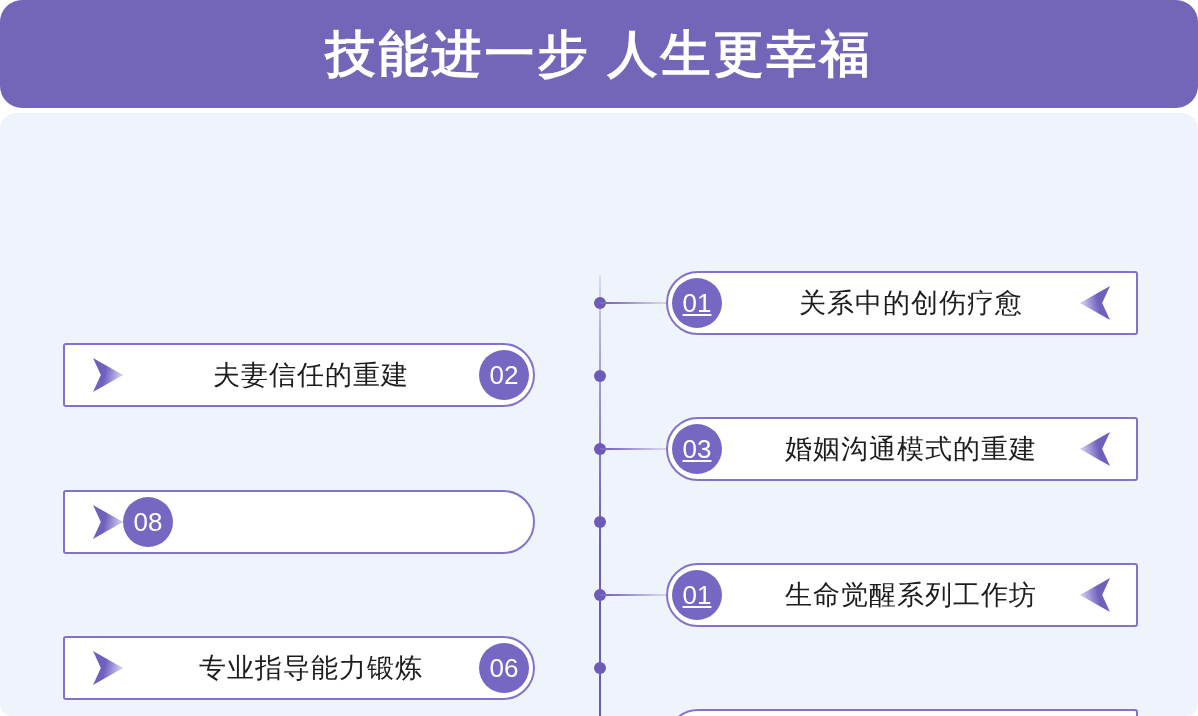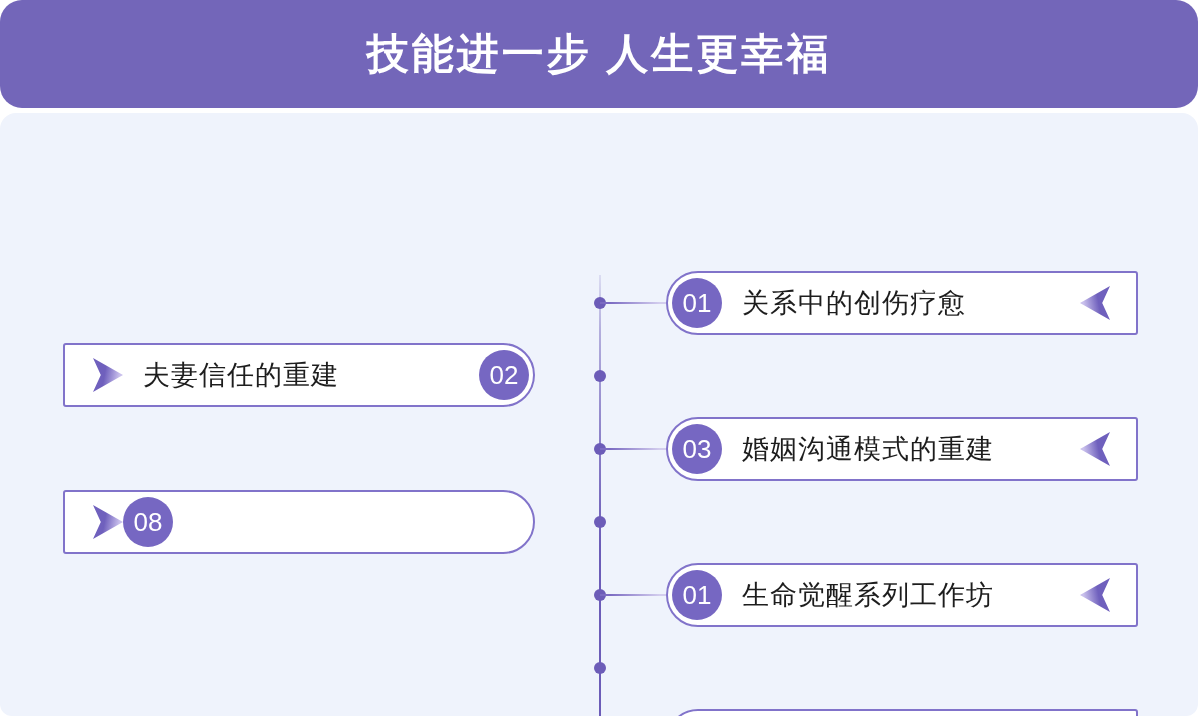--- a/index.html
+++ b/index.html
@@ -21,21 +21,21 @@
     left: 0; top: 0;
     width: 1198px; height: 108px;
     background: #7366b9;
     border-radius: 22px;
     display: flex;
     align-items: center;
     justify-content: center;
   }
   .title {
     color: #ffffff;
-    font-size: 42px;
+    font-size: 50px;
     font-weight: bold;
     letter-spacing: 3px;
     white-space: pre;
   }
   
   .board {
     position: absolute;
     left: 0; top: 113px;
     width: 1198px; height: 603px;
     background: #eff3fc;
@@ -95,24 +95,25 @@
     width: 50px; height: 50px;
     border-radius: 50%;
     background: #7667c2;
     color: #ffffff;
     display: flex;
     align-items: center;
     justify-content: center;
     font-size: 26px;
     flex: 0 0 auto;
   }
-  .card.right-side .num-circle { margin-left: 4px; }
+  .card.right-side .num-circle { margin-left: 4px; text-decoration: underline; }
   .card.left-side  .num-circle { margin-right: 4px; }
   .label {
     flex: 1;
+    text-align: center;
     font-size: 27px;
     font-weight: 500;
     color: #1d1d1d;
     letter-spacing: 1px;
     white-space: nowrap;
     overflow: hidden;
     padding-left: 20px;
   }
   .arrow {
     width: 30px; height: 34px;
@@ -178,20 +179,25 @@
       <div class="arrow point-right"></div>
       <div class="num-circle">08</div>
     </div>
 
     <div class="card right-side" style="top:450px;">
       <div class="num-circle">01</div>
       <div class="label">生命觉醒系列工作坊</div>
       <div class="arrow point-left"></div>
     </div>
 
+    <div class="card left-side" style="top:523px;">
+      <div class="arrow point-right"></div>
+      <div class="label">专业指导能力锻炼</div>
+      <div class="num-circle">06</div>
+    </div>
 
     <div class="card right-side" style="top:596px;">
       
       
       
     </div>
 
   </div>
 </div>
 

